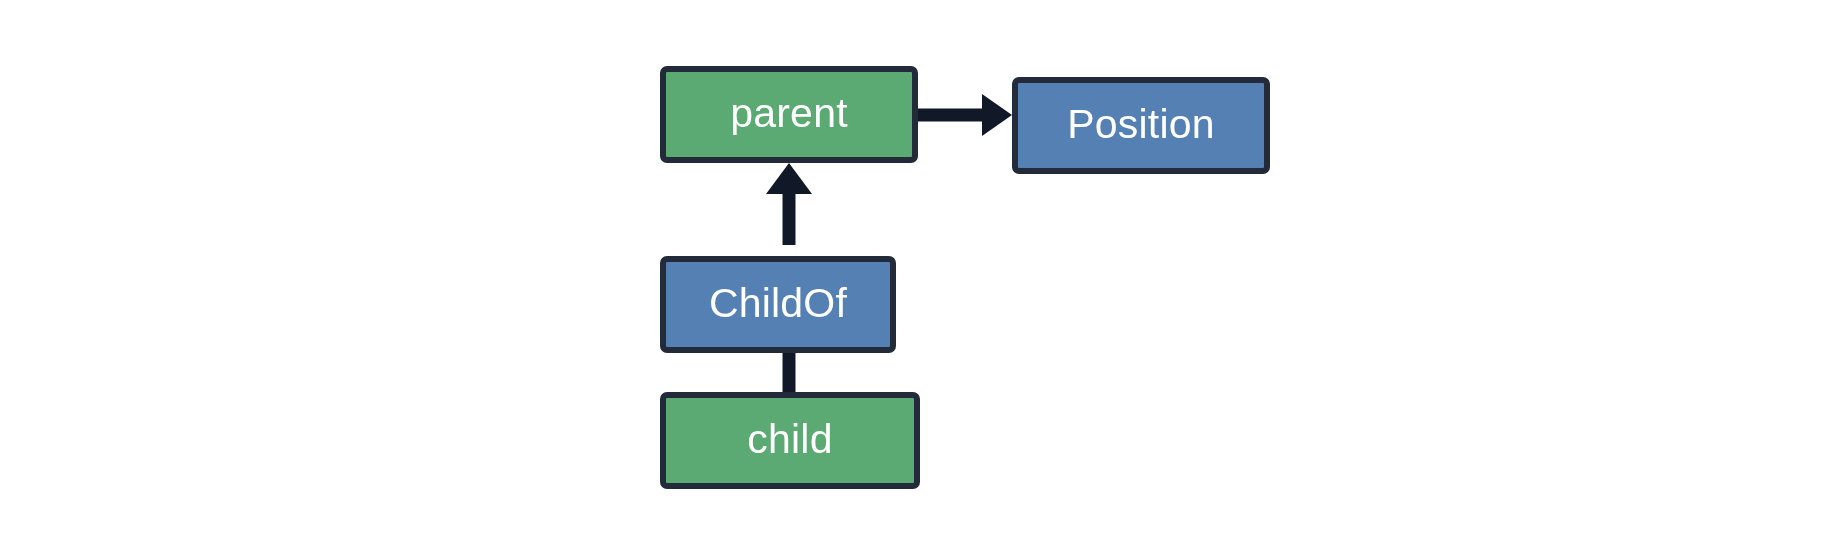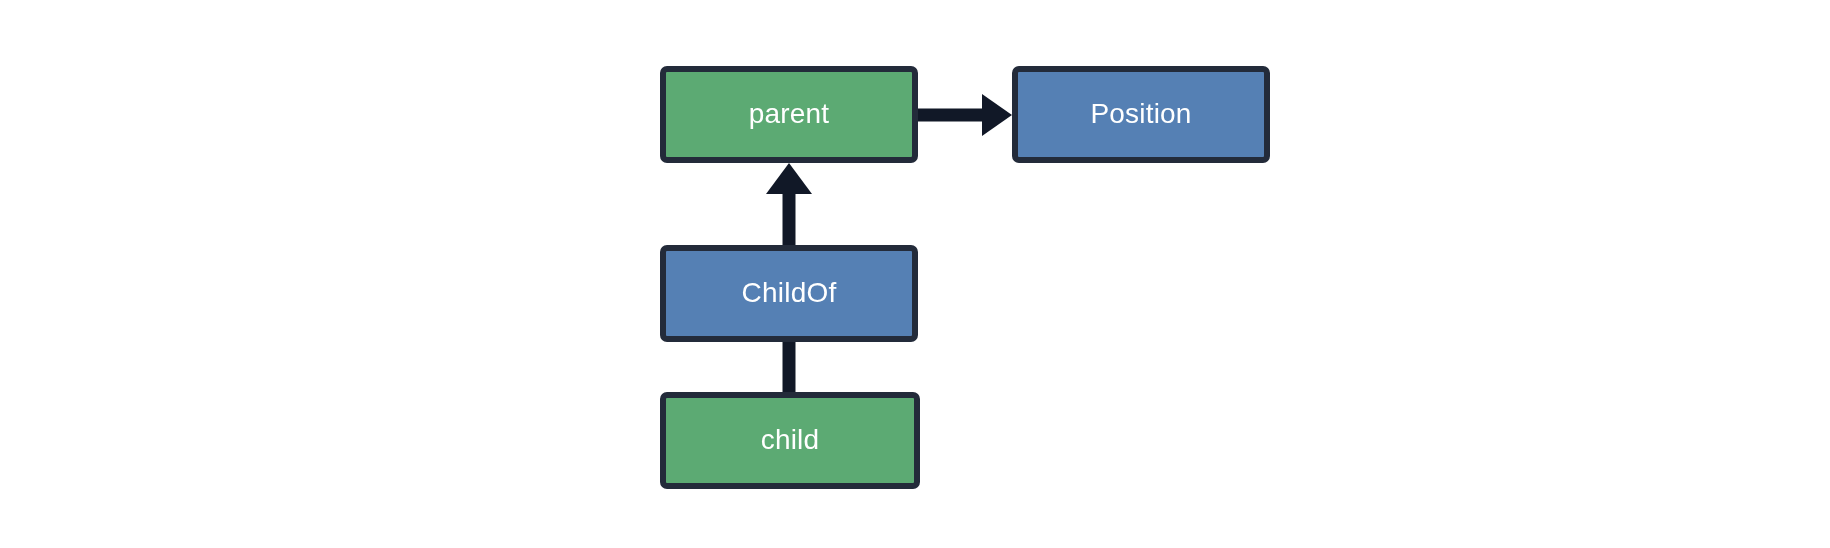--- a/index.html
+++ b/index.html
@@ -30,37 +30,37 @@
   .node {
     position: absolute;
     box-sizing: border-box;
     display: flex;
     align-items: center;
     justify-content: center;
     border-radius: 7px;
     border: 6px solid #232b3a;
     color: #ffffff;
     font-family: "Liberation Sans", sans-serif;
-    font-size: 28px;
+    font-size: 41px;
     font-weight: 400;
     line-height: 1;
     letter-spacing: 0.2px;
     white-space: nowrap;
     user-select: none;
   }
   .node-label {
     display: block;
     transform: translateY(-1px);
   }
   .node-entity { background: #5caa73; }
-  .node-component { background: #5580b4; }
+  .node-component { background: #5580b4; margin-top: 11px; }
 
   #node-parent   { left: 660px;  top: 66px;  width: 258px; height: 97px; }
   #node-position { left: 1012px; top: 66px;  width: 258px; height: 97px; }
-  #node-childof  { left: 660px;  top: 245px; width: 258px; height: 97px; }
+  #node-childof  { left: 660px;  top: 245px; width: 236px; height: 97px; }
   #node-child    { left: 660px;  top: 392px; width: 260px; height: 97px; }
 </style>
 </head>
 <body>
 
 <div id="diagram-canvas">
 
   <svg id="diagram-svg" viewBox="0 0 1830 548" xmlns="http://www.w3.org/2000/svg">
 
     <g>

